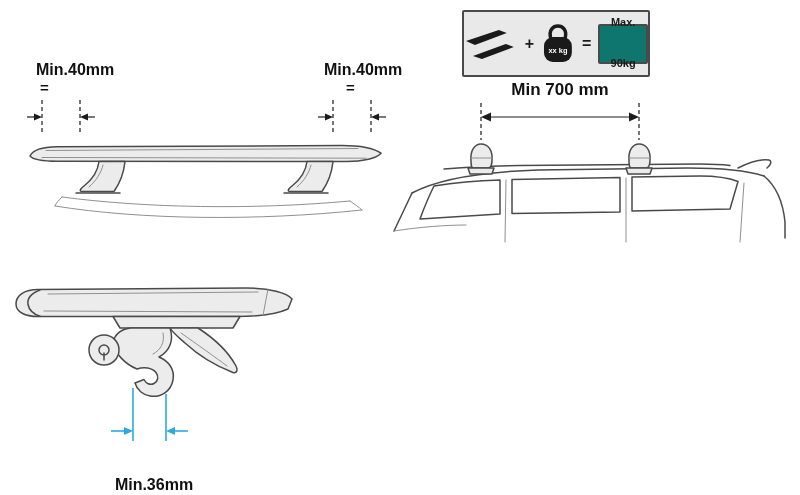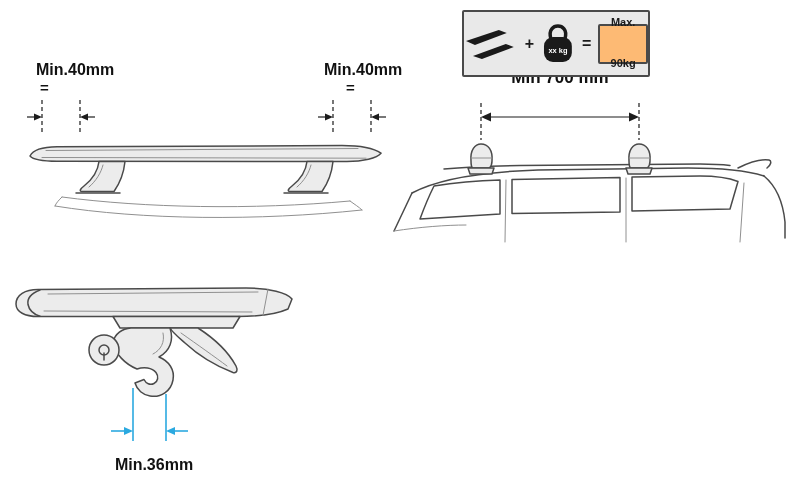--- a/index.html
+++ b/index.html
@@ -27,21 +27,21 @@
   .center{text-align:center;white-space:normal;}
   
   .spec-box{
     position:absolute;left:462px;top:10px;width:188px;height:67px;
     background:var(--spec-box-bg,#e9e9e9);border:2px solid var(--line,#4a4a4a);
     border-radius:2px;box-sizing:border-box;
     display:flex;align-items:center;justify-content:center;gap:7px;
   }
   .spec-box .op{font-size:16px;font-weight:800;color:var(--icon-dark,#1a1a1a);}
   .max-box{
-    background:#fdba74;border:2px solid var(--line,#4a4a4a);border-radius:2px;
+    background:#0f766e;border:2px solid var(--line,#4a4a4a);border-radius:2px;
     width:50px;height:40px;box-sizing:border-box;
     display:flex;flex-direction:column;align-items:center;justify-content:center;
     font-size:11px;font-weight:700;line-height:1.25;color:var(--icon-dark,#1a1a1a);gap:27px;
   }
   .kb-handle{fill:none;stroke:var(--icon-dark,#1a1a1a);stroke-width:3.5;}
   .kb-label{font:700 7.5px "Liberation Sans",sans-serif;fill:#ffffff;}
 </style>
 </head>
 <body>
 
@@ -161,23 +161,23 @@
         <polygon class="cy-head" points="166,431 175,427 175,435"></polygon>
       </g>
     </g>
   </svg>
 
   <div class="lbl dim-lbl" style="left:36px;top:61px;">Min.40mm</div>
   <div class="lbl eq" style="left:40px;top:79px;">=</div>
   <div class="lbl dim-lbl" style="left:324px;top:61px;">Min.40mm</div>
   <div class="lbl eq" style="left:346px;top:79px;">=</div>
 
-  <div class="lbl spread" style="left:460px;top:68px;width:200px;">Min 700 mm</div>
+  <div class="lbl spread" style="left:460px;top:80px;width:200px;">Min 700 mm</div>
 
-  <div class="lbl dim-lbl center" style="left:94px;top:456px;width:120px;">Min.36mm</div>
+  <div class="lbl dim-lbl center" style="left:94px;top:476px;width:120px;">Min.36mm</div>
 
   <div class="spec-box">
     <svg width="54" height="36" viewBox="0 0 54 36">
       <polygon class="dark" points="2,15 35,4 43,7 11,19"></polygon>
       <polygon class="dark" points="9,30 42,18 50,21 18,33"></polygon>
     </svg>
     <span class="op">+</span>
     <svg width="34" height="40" viewBox="0 0 34 40">
       <path class="kb-handle" d="M10,15 C7,5 13,2 17,2 C21,2 27,5 24,15"></path>
       <rect class="dark" x="3" y="13" width="28" height="25" rx="9"></rect>

